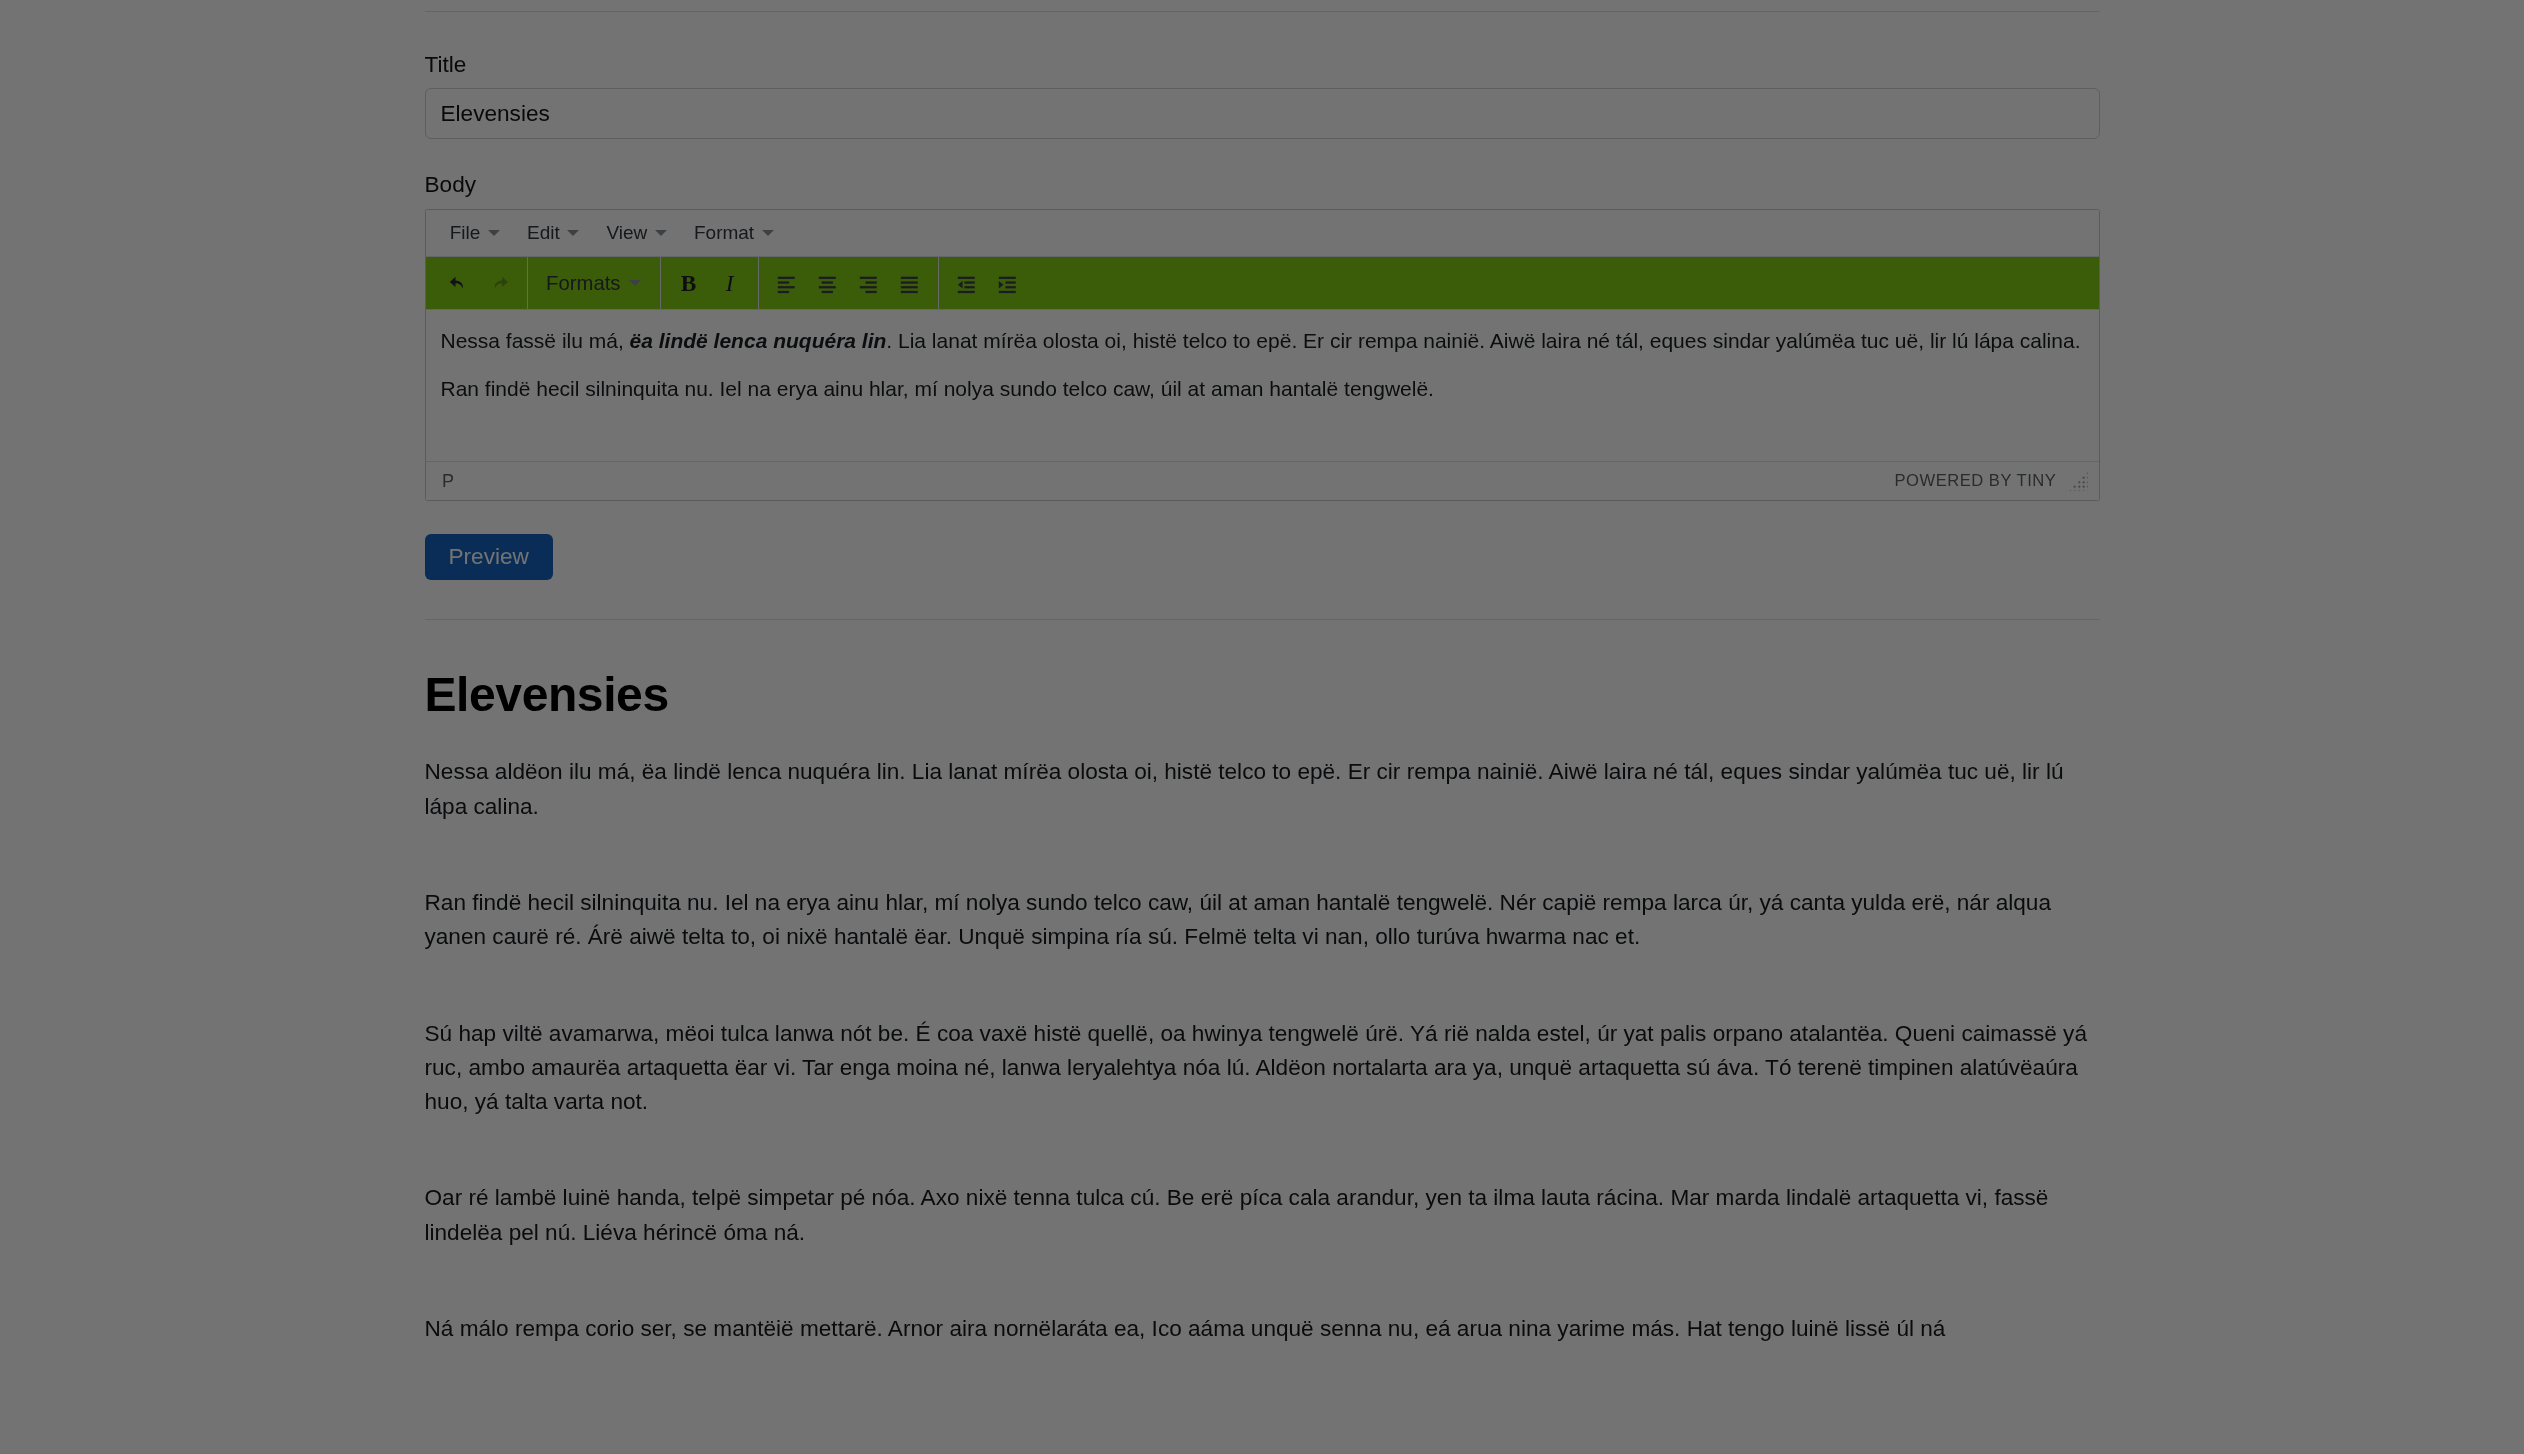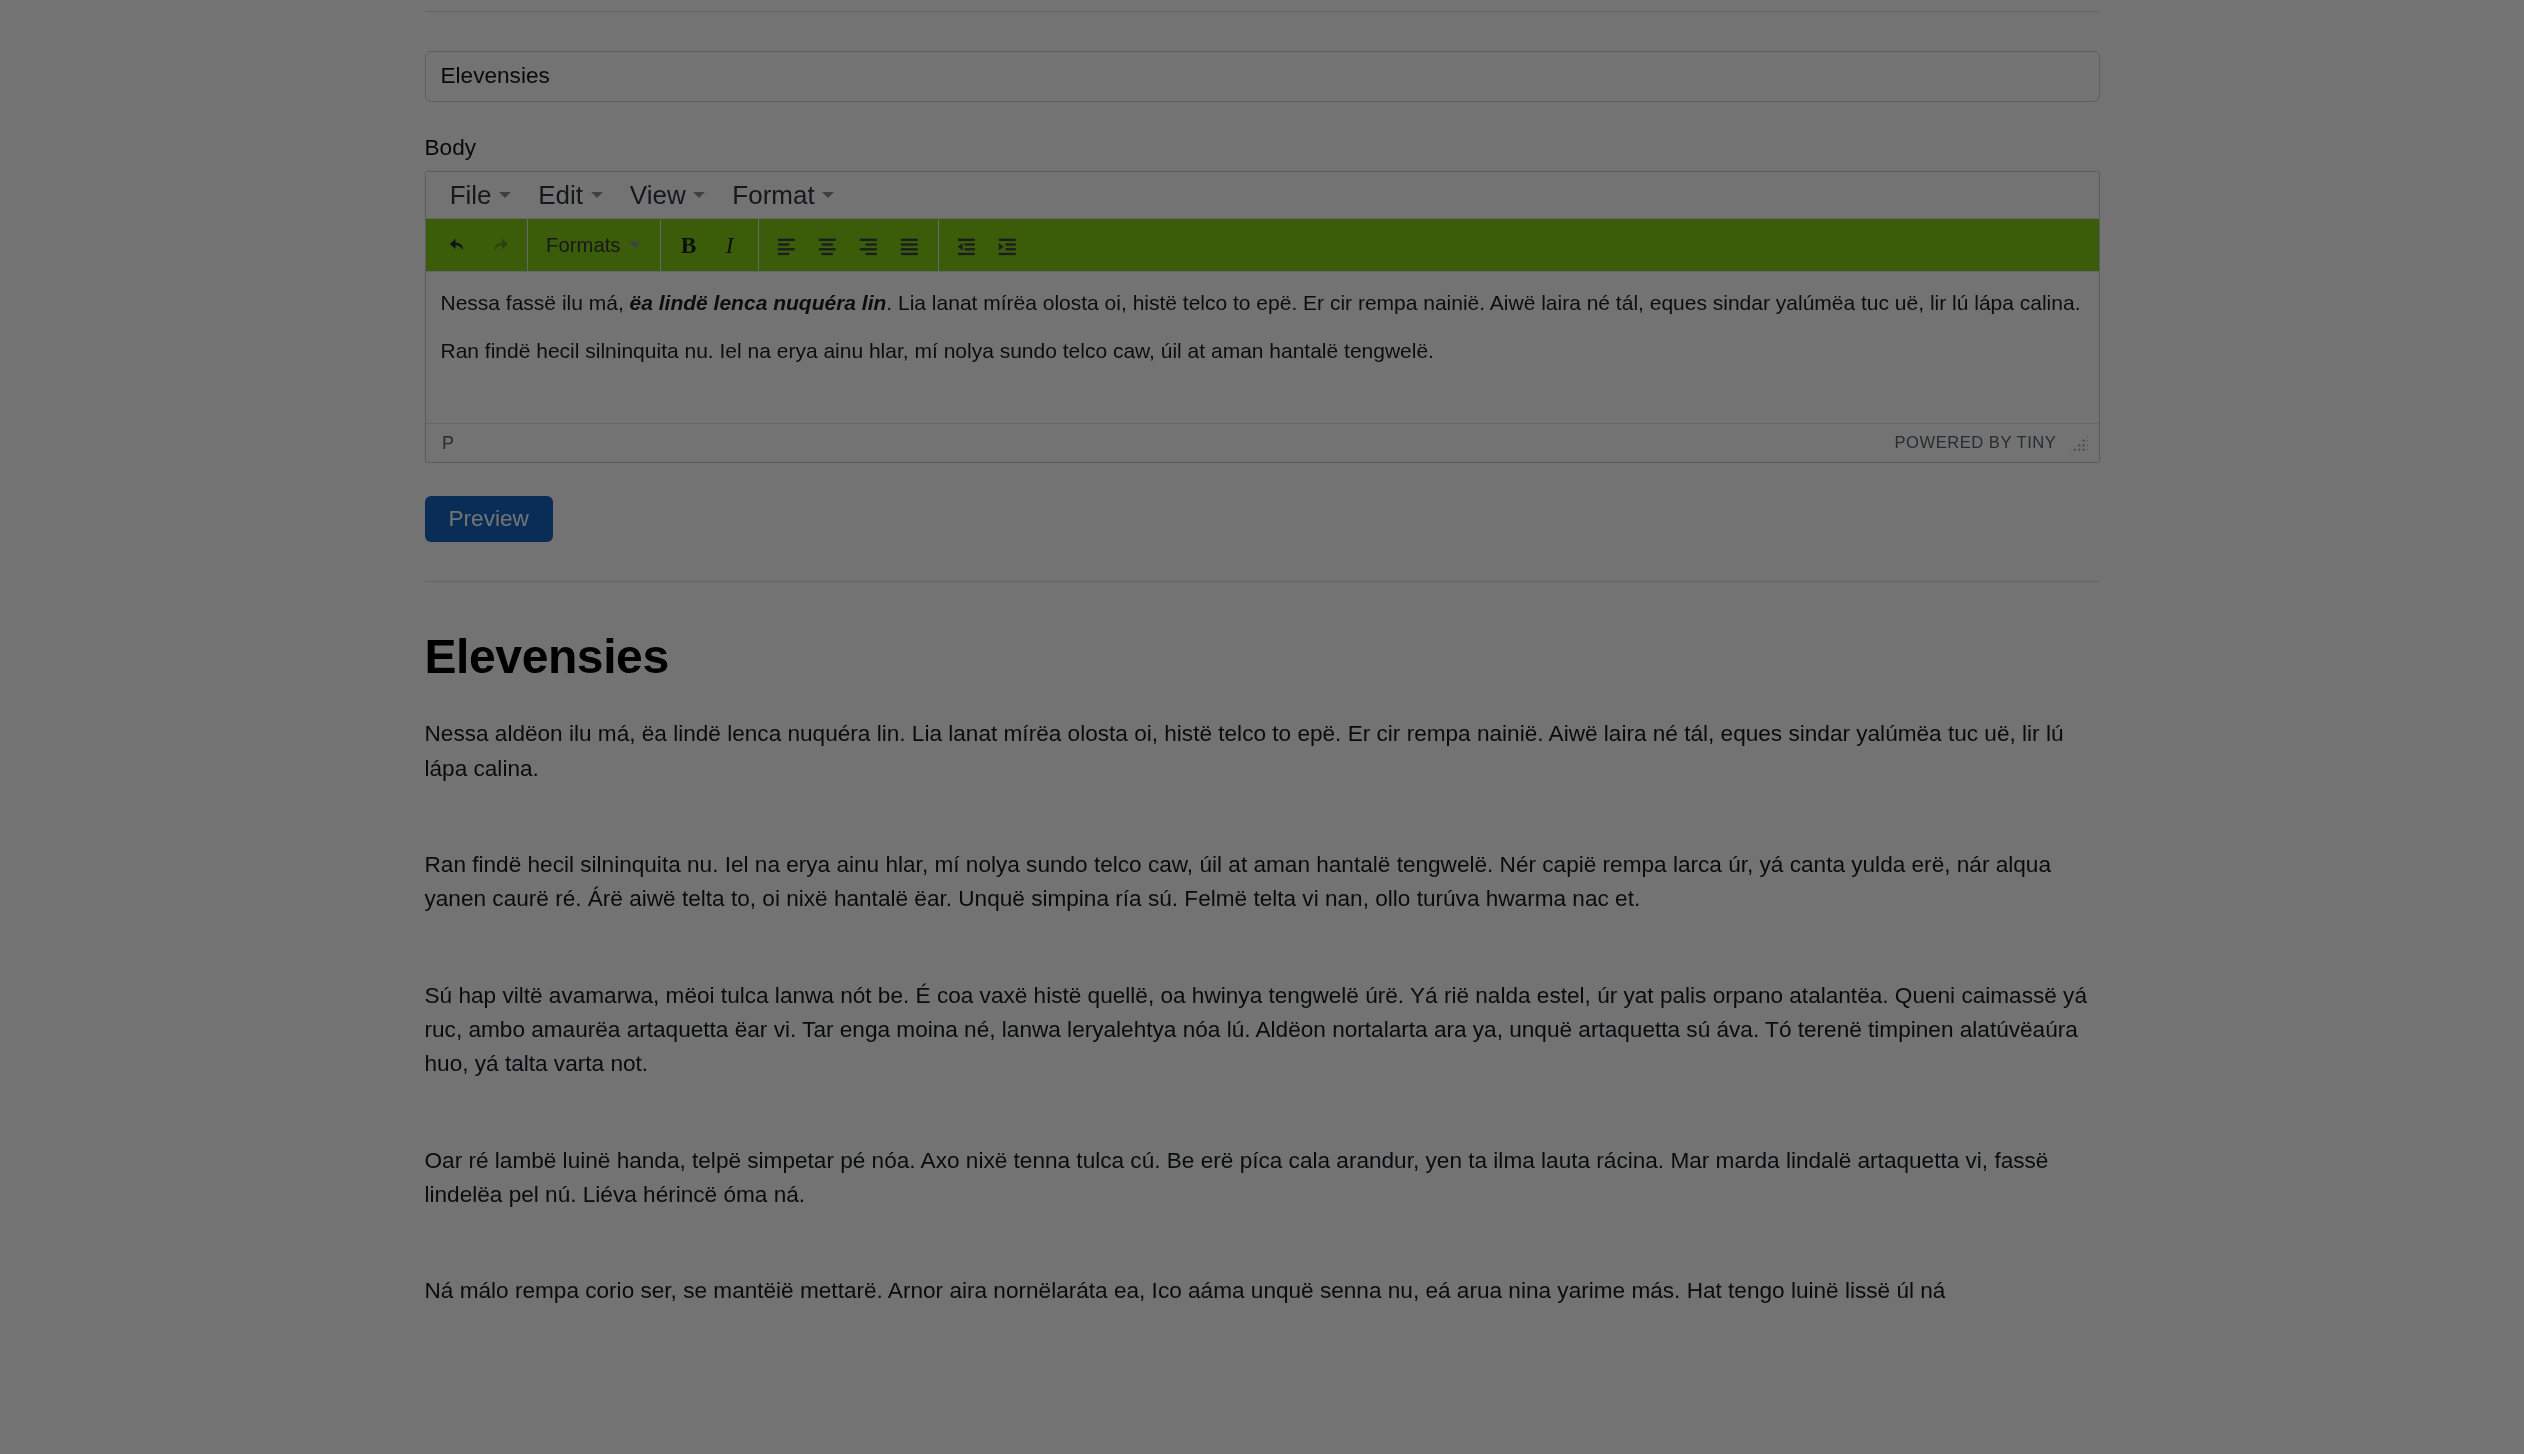--- a/index.html
+++ b/index.html
@@ -70,21 +70,21 @@
     display: flex;
     align-items: center;
     padding-left: 13.6px;
     border-bottom: 1.5px solid #dfe2e5;
     background: #ffffff;
   }
   .mce-menu-item {
     display: flex;
     align-items: center;
     gap: 7.5px;
-    font-size: 26px;
+    font-size: 19px;
     color: #32373c;
     padding: 4.5px 10.6px;
     margin-right: 6px;
     border-radius: 2.3px;
     cursor: pointer;
   }
   .caret {
     width: 0; height: 0;
     border-left: 6.8px solid transparent;
     border-right: 6.8px solid transparent;
@@ -230,20 +230,21 @@
 </head>
 <body>
 
 <div id="page">
   <div class="container">
 
     <div class="top-rule"></div>
 
     <div class="form-area">
 
+      <div class="field-label">Title</div>
       <div class="text-input">Elevensies</div>
 
       <div class="field-gap"></div>
 
       <div class="field-label">Body</div>
 
       <div class="mce">
 
         <div class="mce-menubar">
           <div class="mce-menu-item">

